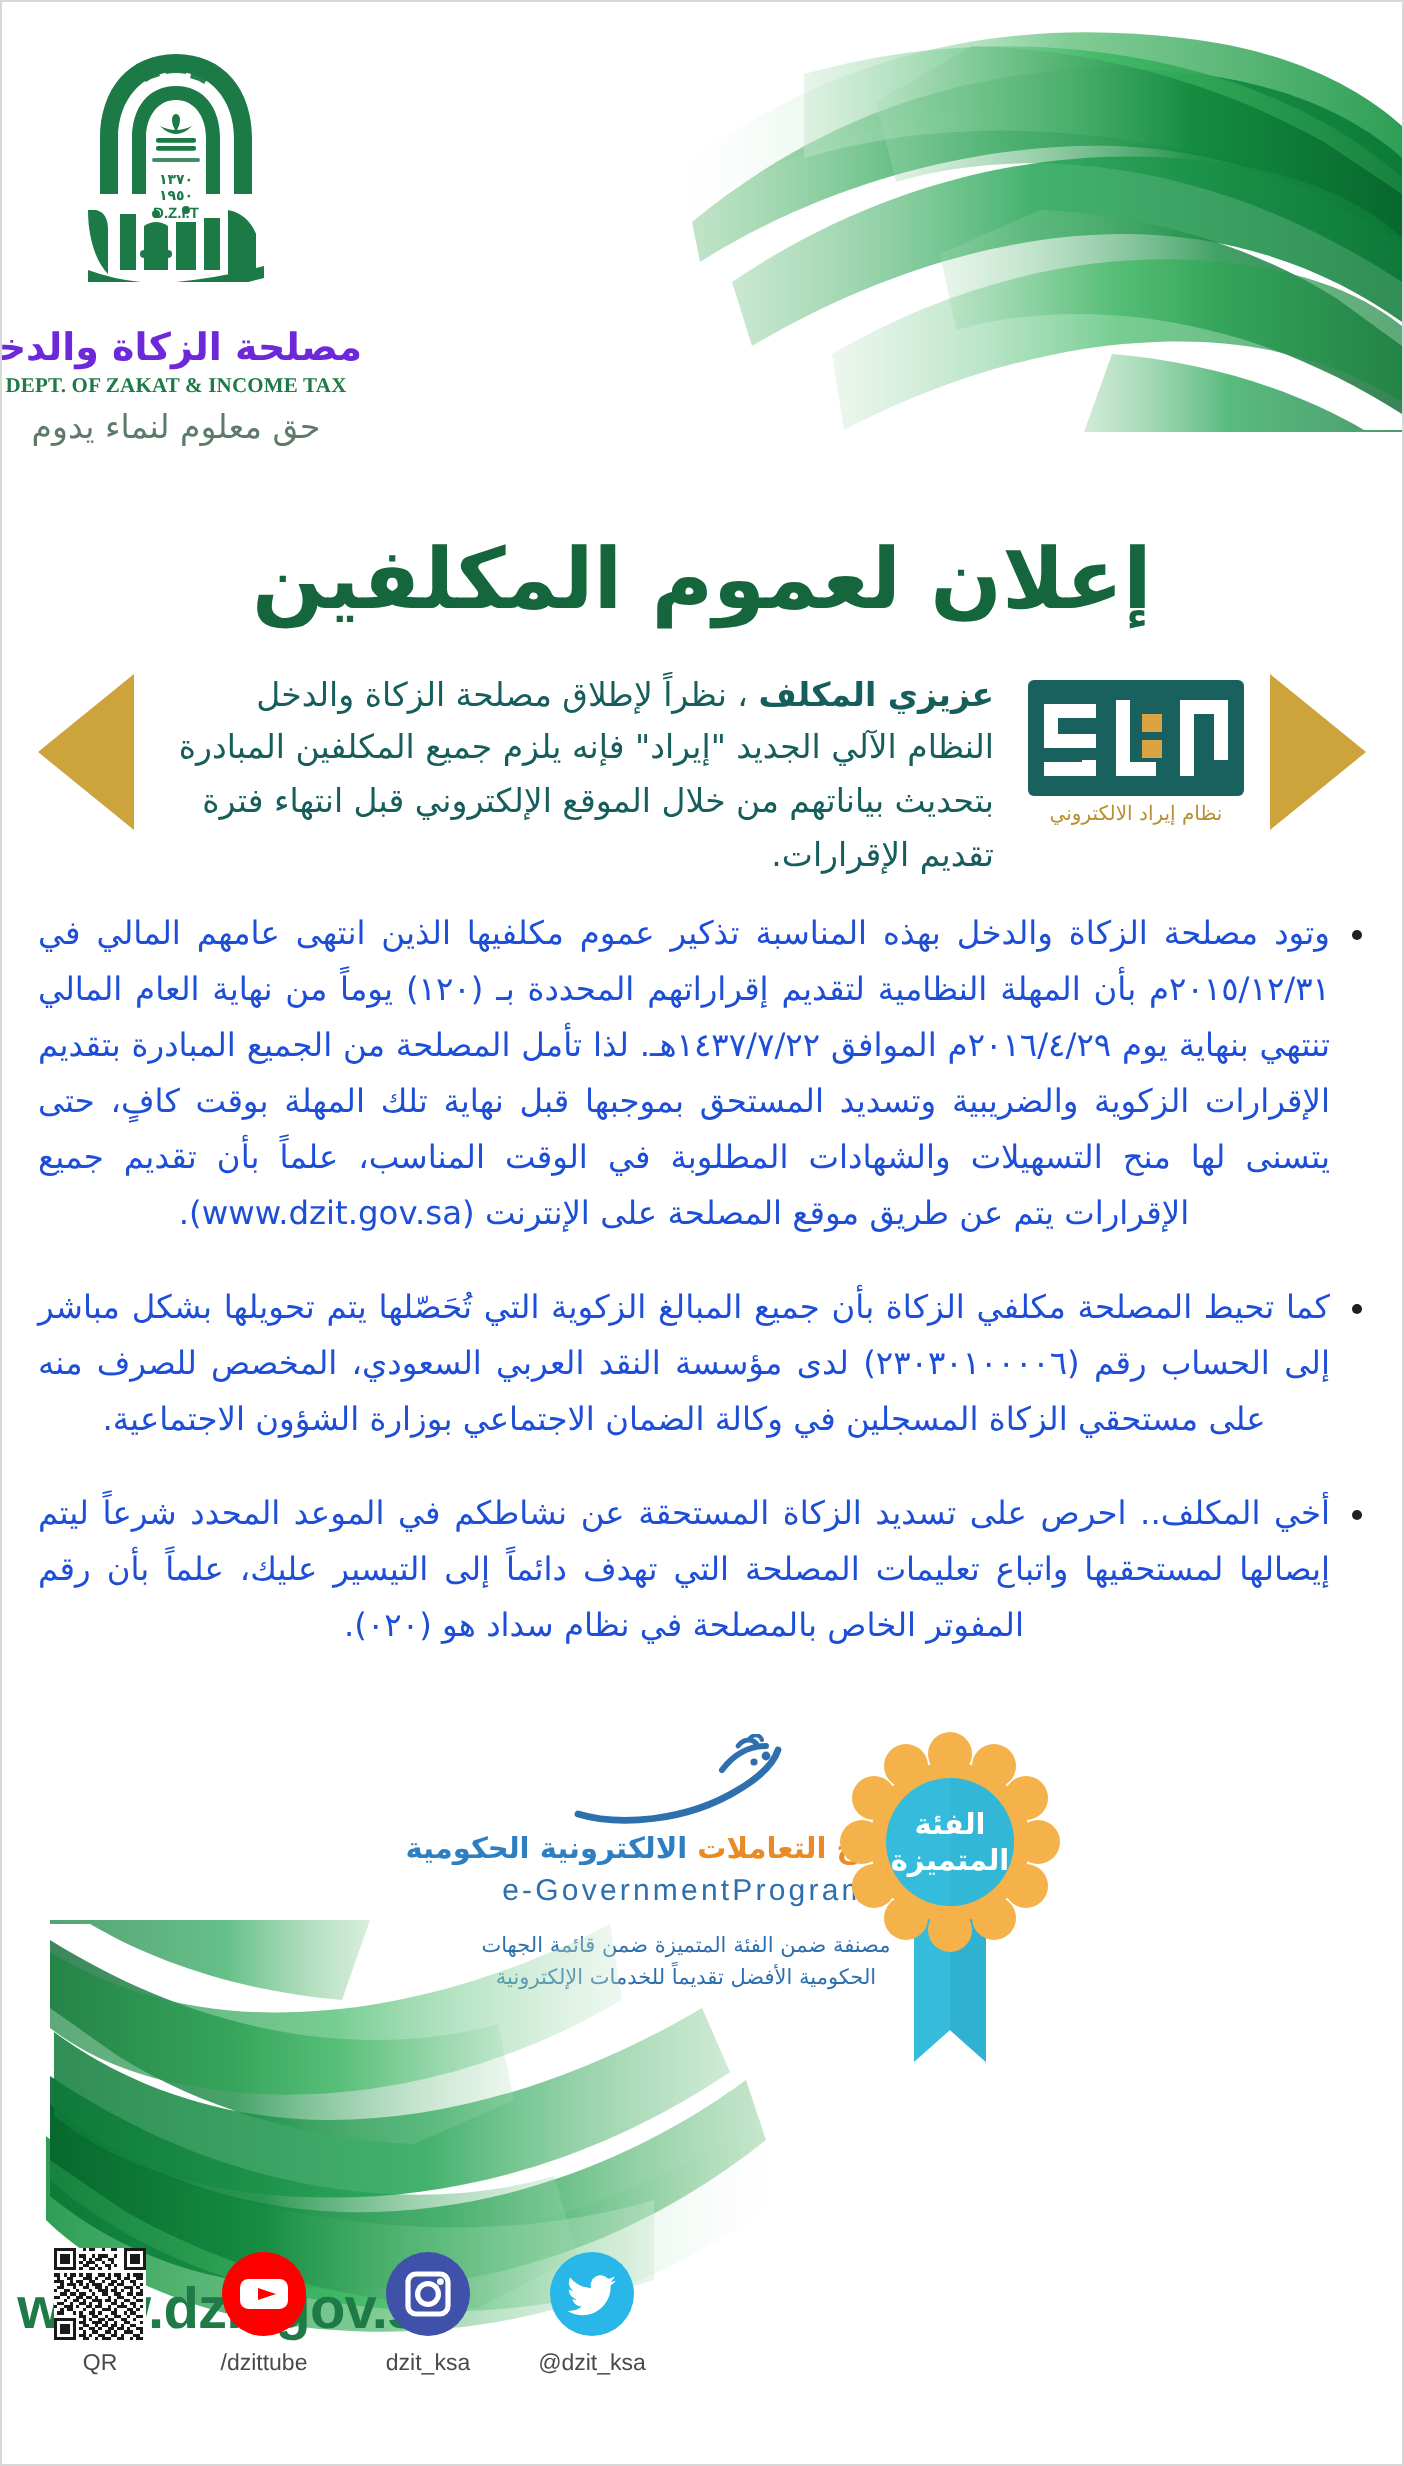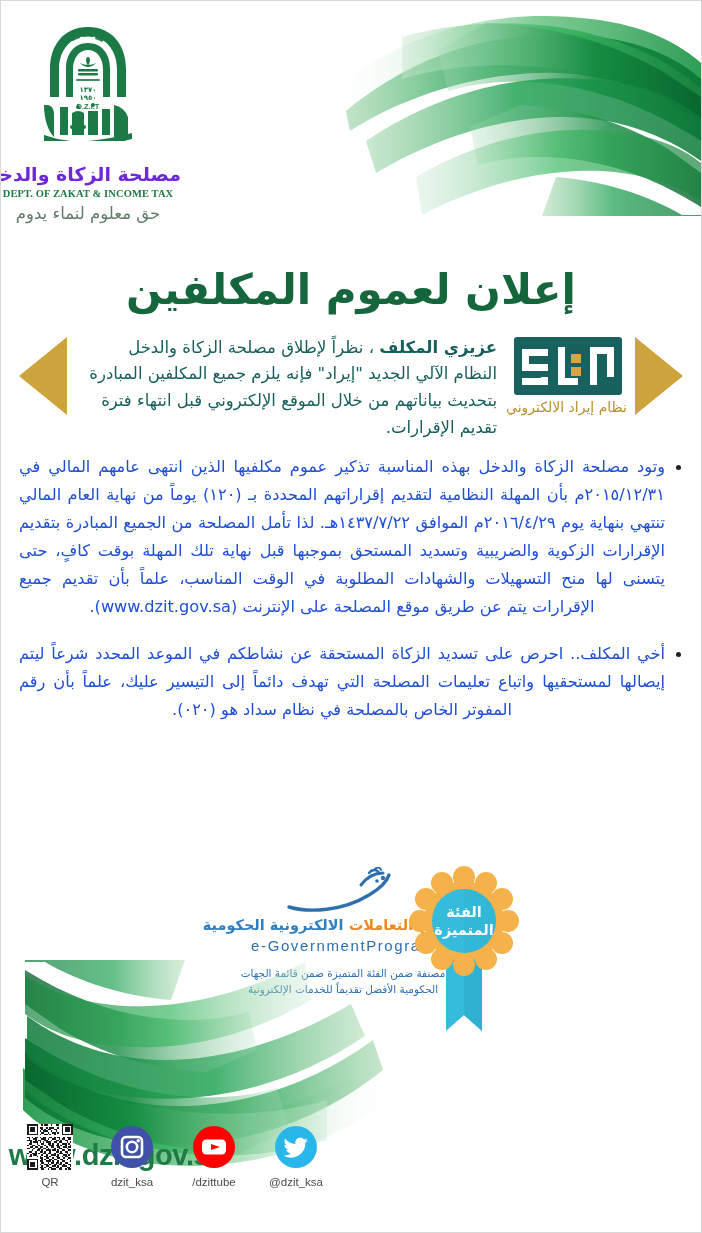--- a/index.html
+++ b/index.html
@@ -58,21 +58,21 @@
   .banner-inner{
     flex:1 1 auto;display:flex;align-items:center;height:100%;
     padding:0 4px;
   }
   .erad-logo{
     flex:0 0 118px;width:118px;text-align:center;
     margin-left:12px;
   }
   .erad-mark{display:block;margin:0 auto;}
   .erad-caption{
-    color:#b8902f;font-size:14px;margin-top:4px;white-space:nowrap;
+    color:#b8902f;font-size:10px;margin-top:4px;white-space:nowrap;
   }
   .banner-text{
     flex:1 1 auto;
     color:#155e5b;
     font-size:16.5px;
     line-height:1.62;
     text-align:right;
     padding-left:6px;
     margin-top:24px;
   }
@@ -114,21 +114,21 @@
   }
   .yesser-ar .blue{color:#2e7fc1;}
   .yesser-en{
     color:#2e6fae;font-size:15px;letter-spacing:1.6px;direction:ltr;
     font-family:"Liberation Sans",sans-serif;margin-top:3px;white-space:nowrap;
   }
   .yesser-note{
     color:#2e6fae;font-size:10.5px;line-height:1.45;margin-top:12px;
   }
   .badge{
-    position:absolute;top:-4px;right:177px;width:120px;text-align:center;
+    position:absolute;top:-4px;right:166px;width:120px;text-align:center;
   }
 
   
   .footer{
     position:absolute;bottom:26px;left:0;right:0;height:92px;
   }
   .site-url{
     position:absolute;bottom:34px;right:476px;
     color:#1e7a46;font-size:29px;font-weight:bold;
     direction:ltr;font-family:"Liberation Sans",sans-serif;
@@ -278,20 +278,21 @@
 
     <div class="arrow">
       <svg viewBox="0 0 56 82" width="56" height="82" xmlns="http://www.w3.org/2000/svg">
         <polygon points="52,2 4,41 52,80" fill="#cca43b"></polygon>
       </svg>
     </div>
   </div>
 
   <ul class="body-list">
     <li class="body-item">وتود مصلحة الزكاة والدخل بهذه المناسبة تذكير عموم مكلفيها الذين انتهى عامهم المالي في ٢٠١٥/١٢/٣١م بأن المهلة النظامية لتقديم إقراراتهم المحددة بـ (١٢٠) يوماً من نهاية العام المالي تنتهي بنهاية يوم ٢٠١٦/٤/٢٩م الموافق ١٤٣٧/٧/٢٢هـ. لذا تأمل المصلحة من الجميع المبادرة بتقديم الإقرارات الزكوية والضريبية وتسديد المستحق بموجبها قبل نهاية تلك المهلة بوقت كافٍ، حتى يتسنى لها منح التسهيلات والشهادات المطلوبة في الوقت المناسب، علماً بأن تقديم جميع الإقرارات يتم عن طريق موقع المصلحة على الإنترنت (www.dzit.gov.sa).</li>
+    <li class="body-item">كما تحيط المصلحة مكلفي الزكاة بأن جميع المبالغ الزكوية التي تُحَصّلها يتم تحويلها بشكل مباشر إلى الحساب رقم (٢٣٠٣٠١٠٠٠٠٦) لدى مؤسسة النقد العربي السعودي، المخصص للصرف منه على مستحقي الزكاة المسجلين في وكالة الضمان الاجتماعي بوزارة الشؤون الاجتماعية.</li>
     <li class="body-item">أخي المكلف.. احرص على تسديد الزكاة المستحقة عن نشاطكم في الموعد المحدد شرعاً ليتم إيصالها لمستحقيها واتباع تعليمات المصلحة التي تهدف دائماً إلى التيسير عليك، علماً بأن رقم المفوتر الخاص بالمصلحة في نظام سداد هو (٠٢٠).</li>
   </ul>
 
   <div class="awards">
 
     <div class="yesser">
       <svg class="yesser-mark" width="120" height="48" viewBox="0 0 120 48" xmlns="http://www.w3.org/2000/svg">
         <g fill="none" stroke="#2e6fae" stroke-linecap="round">
           <path d="M6 40 C26 46 60 44 86 28 C98 21 104 14 106 8" stroke-width="3.4"></path>
           <path d="M78 18 C84 10 92 6 100 6" stroke-width="3"></path>
@@ -575,38 +576,38 @@
                 <rect x="26" y="28" width="2" height="1"></rect>
             </g>
           </svg>
         </div>
         <div class="social-label">QR</div>
       </div>
 
       <div class="social-item">
         <div class="social-ico">
           <svg width="42" height="42" viewBox="0 0 42 42" xmlns="http://www.w3.org/2000/svg">
+            <circle cx="21" cy="21" r="21" fill="#ff0000"></circle>
+            <rect x="9" y="13.5" width="24" height="15" rx="4.2" fill="#ffffff"></rect>
+            <polygon points="18,18 27,21 18,24" fill="#ff0000"></polygon>
+          </svg>
+        </div>
+        <div class="social-label">/dzittube</div>
+      </div>
+
+      <div class="social-item">
+        <div class="social-ico">
+          <svg width="42" height="42" viewBox="0 0 42 42" xmlns="http://www.w3.org/2000/svg">
             <circle cx="21" cy="21" r="21" fill="#3f51a8"></circle>
             <rect x="11" y="11" width="20" height="20" rx="4" fill="none" stroke="#ffffff" stroke-width="2.6"></rect>
             <circle cx="21" cy="21" r="5.2" fill="none" stroke="#ffffff" stroke-width="2.6"></circle>
             <circle cx="27.2" cy="14.8" r="1.7" fill="#ffffff"></circle>
           </svg>
         </div>
         <div class="social-label">dzit_ksa</div>
-      </div>
-
-      <div class="social-item">
-        <div class="social-ico">
-          <svg width="42" height="42" viewBox="0 0 42 42" xmlns="http://www.w3.org/2000/svg">
-            <circle cx="21" cy="21" r="21" fill="#ff0000"></circle>
-            <rect x="9" y="13.5" width="24" height="15" rx="4.2" fill="#ffffff"></rect>
-            <polygon points="18,18 27,21 18,24" fill="#ff0000"></polygon>
-          </svg>
-        </div>
-        <div class="social-label">/dzittube</div>
       </div>
 
       <div class="social-item">
         <div class="social-ico">
           <svg width="42" height="42" viewBox="0 0 42 42" xmlns="http://www.w3.org/2000/svg">
             <circle cx="21" cy="21" r="21" fill="#29b6e8"></circle>
             <path d="M33 14.2c-.9.4-1.9.7-2.9.8 1-.6 1.8-1.6 2.2-2.8-1 .6-2.1 1-3.2 1.2a5 5 0 0 0-8.6 4.6c-4.2-.2-7.9-2.2-10.4-5.3a5 5 0 0 0 1.6 6.7c-.8 0-1.6-.2-2.3-.6 0 2.4 1.7 4.5 4 4.9-.7.2-1.5.2-2.2.1.6 2 2.5 3.5 4.7 3.5a10 10 0 0 1-7.4 2.1 14.2 14.2 0 0 0 21.8-12.6c1-.7 1.9-1.6 2.7-2.6z" fill="#ffffff"></path>
           </svg>
         </div>
         <div class="social-label">@dzit_ksa</div>

